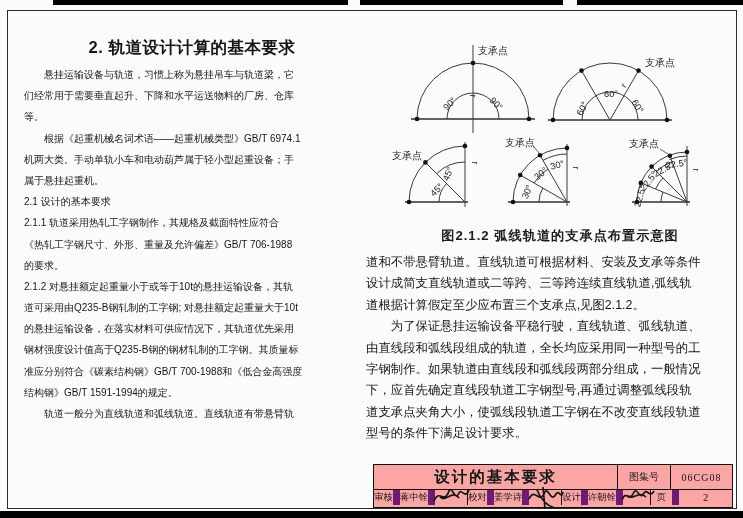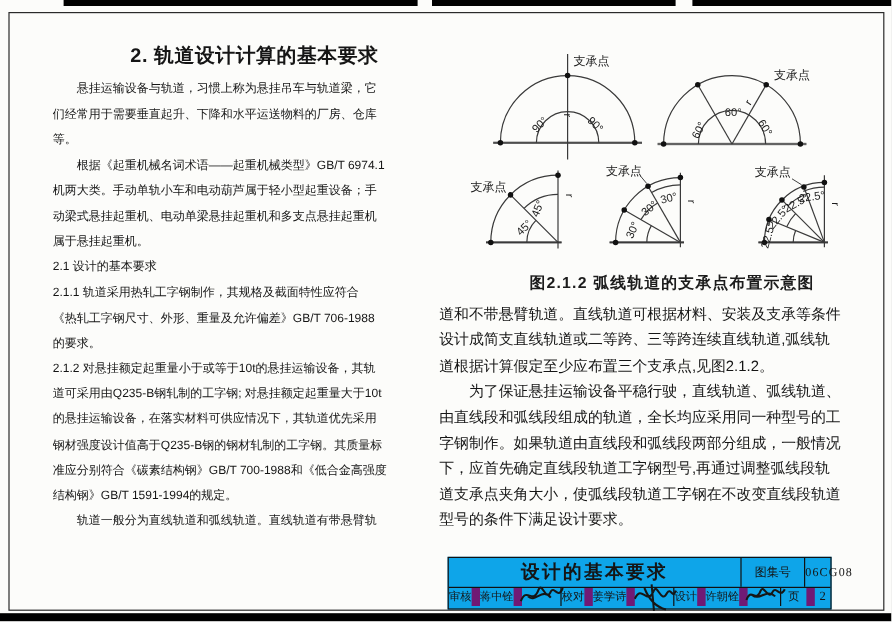--- a/index.html
+++ b/index.html
@@ -6,36 +6,36 @@
   .page{position:relative;width:743px;height:518px;background:#fcfcfa;overflow:hidden;
         font-family:"Liberation Sans","DejaVu Sans",sans-serif;color:#151515;}
   .tear{position:absolute;top:0;height:5px;background:#000;}
   .tear.t1{left:53px;width:295px;}
   .tear.t2{left:360px;width:203px;}
   .tear.t3{left:577px;width:166px;}
   .frame{position:absolute;left:7px;top:10px;width:730px;height:499px;
          border:1px solid #2a2a2a;box-sizing:border-box;}
   .bottombar{position:absolute;left:0;top:511px;width:743px;height:7px;background:#000;}
 
-  .left-col{position:absolute;left:44px;top:34px;width:336px;}
+  .left-col{position:absolute;left:24px;top:34px;width:336px;}
   .doc-heading{width:100%;text-align:center;font-size:16.5px;font-weight:bold;
                letter-spacing:.5px;height:30px;line-height:26px;}
   .textlines .ln{height:21.2px;line-height:21.2px;font-size:10px;white-space:nowrap;
                  overflow:hidden;letter-spacing:0;}
   .right-col{position:absolute;left:366px;top:252px;width:353px;}
   .right-col .ln{height:21.4px;line-height:21.4px;font-size:12.4px;white-space:nowrap;overflow:hidden;}
 
   .figure-svg{position:absolute;left:384px;top:18px;width:353px;height:232px;}
   .figure-svg text{font-family:"Liberation Sans","DejaVu Sans",sans-serif;fill:#1c1c1c;}
   .ang{font-size:9.3px;}
   .sp{font-size:10px;}
   .rlab{font-size:9px;}
   .cap{font-size:13.2px;font-weight:bold;letter-spacing:1px;}
 
-  .tb{position:absolute;left:373px;top:464px;width:320px;height:44px;background:#0ea5e9;
+  .tb{position:absolute;left:373px;top:464px;width:360px;height:44px;background:#fca5a5;
       border:1.6px solid #111;box-sizing:border-box;}
   .tb-top{height:25px;border-bottom:1.3px solid #111;display:flex;box-sizing:border-box;}
   .tb-title{flex:0 0 244px;border-right:1.3px solid #111;display:flex;align-items:center;
             justify-content:center;font-size:15.5px;font-weight:bold;letter-spacing:2px;box-sizing:border-box;}
   .tb-atlas-label{flex:0 0 53px;border-right:1.3px solid #111;display:flex;align-items:center;
                   justify-content:center;font-size:10px;box-sizing:border-box;}
   .tb-atlas-no{flex:1;display:flex;align-items:center;justify-content:center;font-size:10px;
                letter-spacing:1px;font-family:"Liberation Serif","DejaVu Serif",serif;}
   .tb-bottom{height:15px;display:flex;font-size:9.3px;box-sizing:border-box;}
   .tb-bottom .c{display:flex;align-items:center;justify-content:center;border-right:7px solid #701a75;
@@ -61,21 +61,20 @@
   <div class="bottombar"></div>
 
   <div class="left-col">
     <div class="doc-heading">2. 轨道设计计算的基本要求</div>
     <div class="textlines">
       <div class="ln">　　悬挂运输设备与轨道，习惯上称为悬挂吊车与轨道梁，它</div>
       <div class="ln">们经常用于需要垂直起升、下降和水平运送物料的厂房、仓库</div>
       <div class="ln">等。</div>
       <div class="ln">　　根据《起重机械名词术语——起重机械类型》GB/T 6974.1</div>
       <div class="ln">机两大类。手动单轨小车和电动葫芦属于轻小型起重设备；手</div>
-      <div class="ln">动梁式悬挂起重机、电动单梁悬挂起重机和多支点悬挂起重机</div>
       <div class="ln">属于悬挂起重机。</div>
       <div class="ln">2.1 设计的基本要求</div>
       <div class="ln">2.1.1 轨道采用热轧工字钢制作，其规格及截面特性应符合</div>
       <div class="ln">《热轧工字钢尺寸、外形、重量及允许偏差》GB/T 706-1988</div>
       <div class="ln">的要求。</div>
       <div class="ln">2.1.2 对悬挂额定起重量小于或等于10t的悬挂运输设备，其轨</div>
       <div class="ln">道可采用由Q235-B钢轧制的工字钢; 对悬挂额定起重量大于10t</div>
       <div class="ln">的悬挂运输设备，在落实材料可供应情况下，其轨道优先采用</div>
       <div class="ln">钢材强度设计值高于Q235-B钢的钢材轧制的工字钢。其质量标</div>
       <div class="ln">准应分别符合《碳素结构钢》GB/T 700-1988和《低合金高强度</div>

